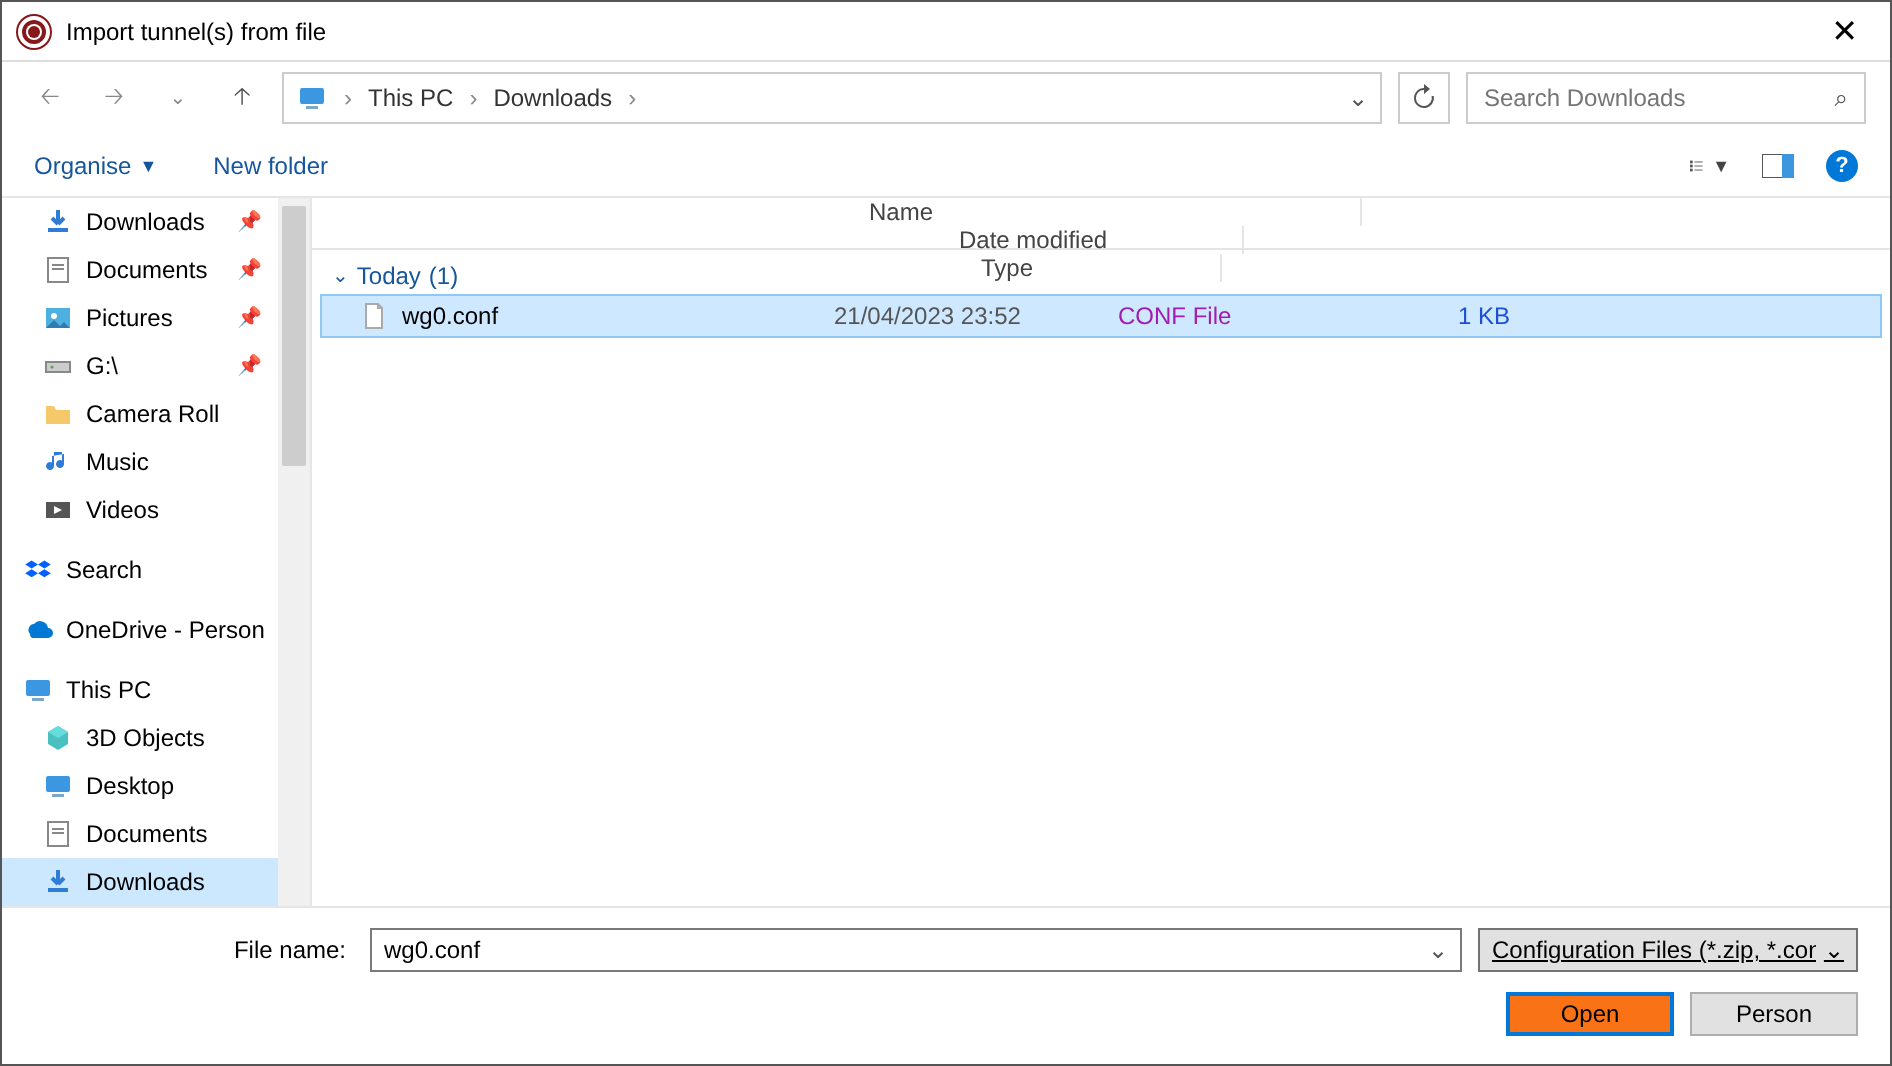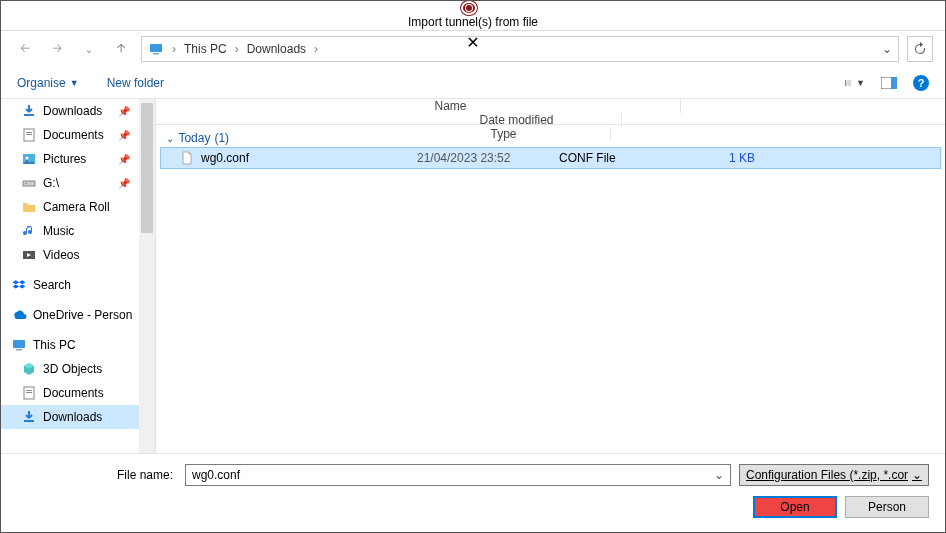--- a/index.html
+++ b/index.html
@@ -1,18 +1,18 @@
 <!DOCTYPE html>
 <html><head>
 <meta charset="utf-8">
 <style>
 * { box-sizing: border-box; margin: 0; padding: 0; font-family: "Segoe UI", Tahoma, sans-serif; font-size: 12px; }
 body { background: #fff; width: 946px; height: 533px; border: 1px solid #555; overflow: hidden; position: relative; }
 
-.titlebar { height: 30px; display: flex; align-items: center; padding: 0 8px; border-bottom: 1px solid #ddd; flex-direction: column; }
+.titlebar { height: 30px; display: flex; align-items: center; padding: 0 8px; border-bottom: 1px solid #ddd; }
 .app-icon { width: 16px; height: 16px; border-radius: 50%; background: #88171a; border: 2px solid #fff; box-shadow: 0 0 0 1px #88171a; margin-right: 8px; display:flex; align-items:center; justify-content:center;}
 .app-icon svg{width:10px;height:10px;}
 .title-text { flex: 1; }
 .close-x { font-size: 16px; padding: 4px 8px; cursor: default; }
 
 .navbar { height: 36px; display: flex; align-items: center; padding: 0 12px; gap: 8px; }
 .nav-arrow { width: 24px; height: 24px; display: flex; align-items: center; justify-content: center; color: #888; }
 .nav-arrow.dark { color: #555; }
 .addr { flex: 1; height: 26px; border: 1px solid #ccc; display: flex; align-items: center; padding: 0 6px; gap: 6px; }
 .addr .pc-icon { width:16px; height:16px; }
@@ -48,33 +48,33 @@
 .h-type { width: 120px; }
 .h-size { width: 80px; margin-top: 12px; }
 .hdiv { border-right:1px solid #e5e5e5; height:100%; display:flex;align-items:center;}
 
 .group { padding: 6px 0 2px 10px; color:#15569c; font-size:13px; display:flex;align-items:center;gap:4px;}
 .group-count { color:#15569c; }
 .row { display:flex; align-items:center; height:22px; margin:0 4px;}
 .row.selected { background:#cde8ff; border:1px solid #8fc8f3; }
 .c-name { width: 256px; padding-left: 18px; display:flex;align-items:center;gap:6px;}
 .c-date { width: 142px; color:#555;}
-.c-type { width: 120px; color:#000000;}
+.c-type { width: 120px; color:#a21caf;}
 .c-size { width: 76px; color:#1d4ed8; text-align:right;}
 
 .footer { border-top:1px solid #e5e5e5; padding: 10px 16px 12px; }
 .fn-row { display:flex; align-items:center; gap:8px; margin-bottom:10px;}
 .fn-label { width: 160px; text-align:right; padding-right:4px;}
 .fn-input { flex:1; height:22px; border:1px solid #7a7a7a; padding:0 6px; display:flex; align-items:center;}
 .fn-input input { border:none; outline:none; flex:1;}
 .fn-input-drop { color:#555; }
 .filter { width:190px; height:22px; border:1px solid #737373; background:#e1e1e1; display:flex;align-items:center; padding:0 6px; gap:4px;text-decoration:underline;}
 .btn-row { display:flex; justify-content:flex-end; gap:8px; margin-top:6px;}
 .btn { width:84px; height:22px; border:1px solid #adadad; background:#e1e1e1; display:flex;align-items:center;justify-content:center;}
-.btn.primary { border:1px solid #0078d7; box-shadow: inset 0 0 0 1px #0078d7; background:#ef4444;}
+.btn.primary { border:1px solid #0078d7; box-shadow: inset 0 0 0 1px #0078d7; background:#f97316;}
 </style>
 </head>
 <body>
 
 <div class="titlebar">
   <div class="app-icon">
       <svg viewBox="0 0 10 10">
         <circle cx="5" cy="5" r="4" fill="#fff"></circle>
         <circle cx="5" cy="5" r="3" fill="#88171a"></circle>
       </svg>
@@ -98,20 +98,24 @@
     <span class="sep">›</span>
     <span class="crumb">Downloads</span>
     <span class="sep">›</span>
     <span class="addr-drop">⌄</span>
   </div>
   <div class="refresh">
       <svg width="14" height="14" viewBox="0 0 14 14">
         <path d="M7 2a5 5 0 1 0 4.9 4H10.8A4 4 0 1 1 7 3v2l3-2.5L7 0z" fill="#555"></path>
       </svg>
     </div>
+  <div class="search">
+    <input placeholder="Search Downloads" style="">
+    <span class="search-glyph">⌕</span>
+  </div>
 </div>
 
 <div class="toolbar">
   <div class="t-left">
     <div class="t-link">
         <span>Organise</span>
         <span style="font-size:9px;">▼</span>
       </div>
     <div class="t-link">New folder</div>
   </div>
@@ -232,20 +236,29 @@
         <span>This PC</span>
       </div>
     <div class="tree-item">
         <span class="ico">
           <svg viewBox="0 0 16 16">
             <path d="M8 2l5 3v6l-5 3-5-3V5z" fill="#4ac0c0"></path>
             <path d="M8 2l5 3-5 3-5-3z" fill="#6dd"></path>
           </svg>
         </span>
         <span>3D Objects</span>
+      </div>
+    <div class="tree-item">
+        <span class="ico">
+          <svg viewBox="0 0 16 16">
+            <rect x="2" y="3" width="12" height="8" fill="#3b97e0" rx="1"></rect>
+            <rect x="5" y="12" width="6" height="1.5" fill="#7ba8c8"></rect>
+          </svg>
+        </span>
+        <span>Desktop</span>
       </div>
     <div class="tree-item">
         <span class="ico">
           <svg viewBox="0 0 16 16">
             <rect x="3" y="2" width="10" height="12" fill="#fff" stroke="#888"></rect>
             <rect x="5" y="5" width="6" height="1" fill="#888"></rect>
             <rect x="5" y="7" width="6" height="1" fill="#888"></rect>
           </svg>
         </span>
         <span>Documents</span>

